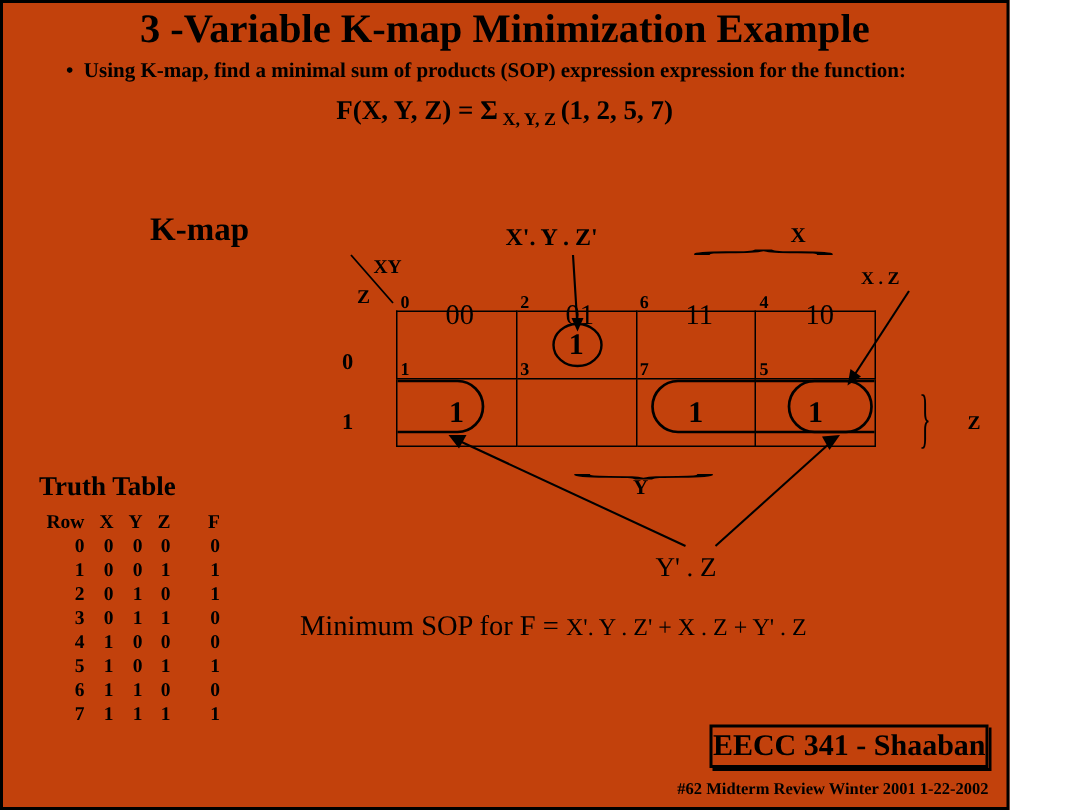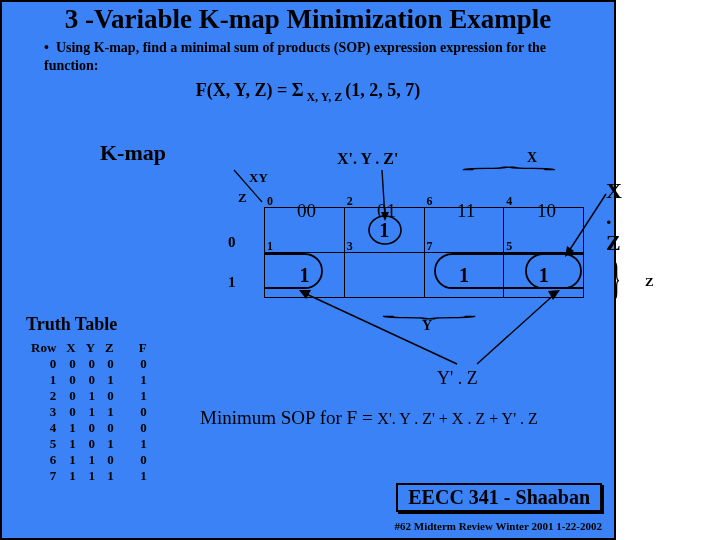--- a/index.html
+++ b/index.html
@@ -2,26 +2,26 @@
 <html><head>
 <meta charset="utf-8">
 <style>
   body {
     margin: 0;
     padding: 0;
     font-family: "Times New Roman", serif;
     background: #fff;
   }
   .slide {
-    width: 616px;
+    width: 673px;
     height: 540px;
     border: 2px solid #000;
     box-sizing: border-box;
     position: relative;
-    background: #3b82f6;
+    background: #c2410c;
   }
   .title {
     text-align: center;
     font-size: 27px;
     font-weight: bold;
     margin-top: 2px;
   }
   .bullet {
     margin: 4px 36px 6px 42px;
     font-size: 14px;
@@ -33,21 +33,21 @@
     font-size: 18px;
     font-weight: bold;
     margin-top: 2px;
   }
   .formula .sub { font-size: 12px; vertical-align: sub; }
   .kmap-lbl { position: absolute; left: 98px; top: 138px; font-size: 22px; font-weight: bold; }
   .xy-lbl  { position: absolute; left: 247px; top: 168px; font-size: 13px; font-weight: bold; }
   .z-lbl   { position: absolute; left: 236px; top: 188px; font-size: 13px; font-weight: bold; }
   .term-xyz { position: absolute; left: 335px; top: 148px; font-size: 16px; font-weight: bold; }
   .x-label { position: absolute; left: 525px; top: 148px; font-size: 14px; font-weight: bold; }
-  .xz-label { position: absolute; left: 604px; top: 176px; font-size: 22px; font-weight: bold; }
+  .xz-label { position: absolute; left: 572px; top: 176px; font-size: 12px; font-weight: bold; }
   .z-side { position: absolute; left: 643px; top: 272px; font-size: 13px; font-weight: bold; }
 
   
   .kmap {
     position: absolute;
     left: 262px; top: 205px;
     width: 320px;
     border-collapse: collapse;
   }
   .kmap td {
@@ -118,21 +118,21 @@
   }
   .minsop .lbl { font-weight: normal; }
   .minsop .expr { font-size: 16px; font-weight: normal; }
 
   .footer1 {
     position: absolute;
     right: 12px; bottom: 26px;
     font-size: 20px;
     font-weight: bold;
     border: 2px solid #000;
-    padding: 1px 10px;
+    padding: 1px 0;
     box-shadow: 2px 2px 0 #000;
   }
   .footer2 {
     position: absolute;
     right: 12px; bottom: 6px;
     font-size: 11px;
     font-weight: bold;
   }
 
   svg.overlay {

